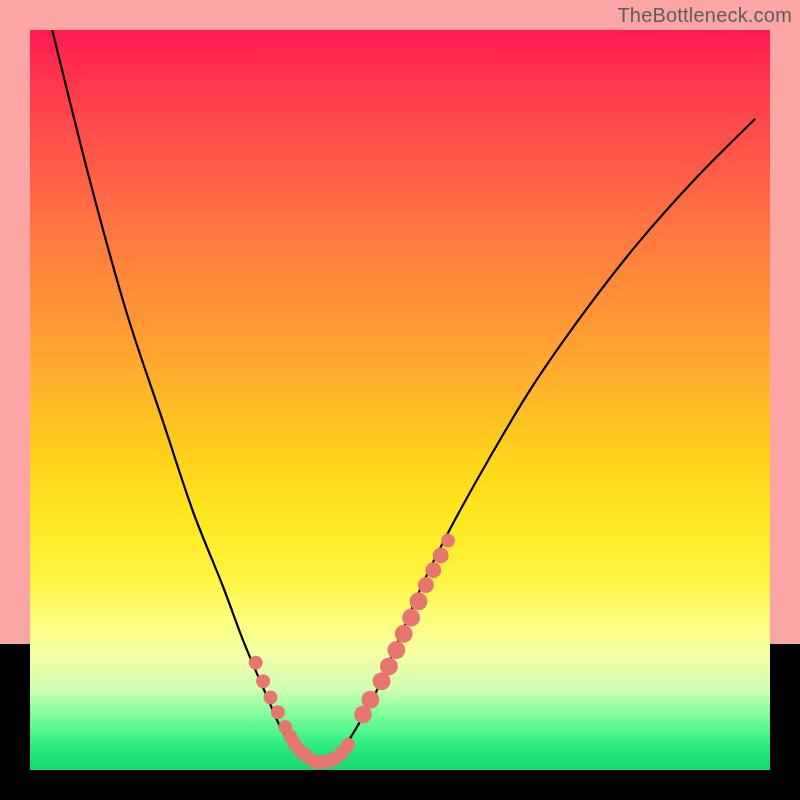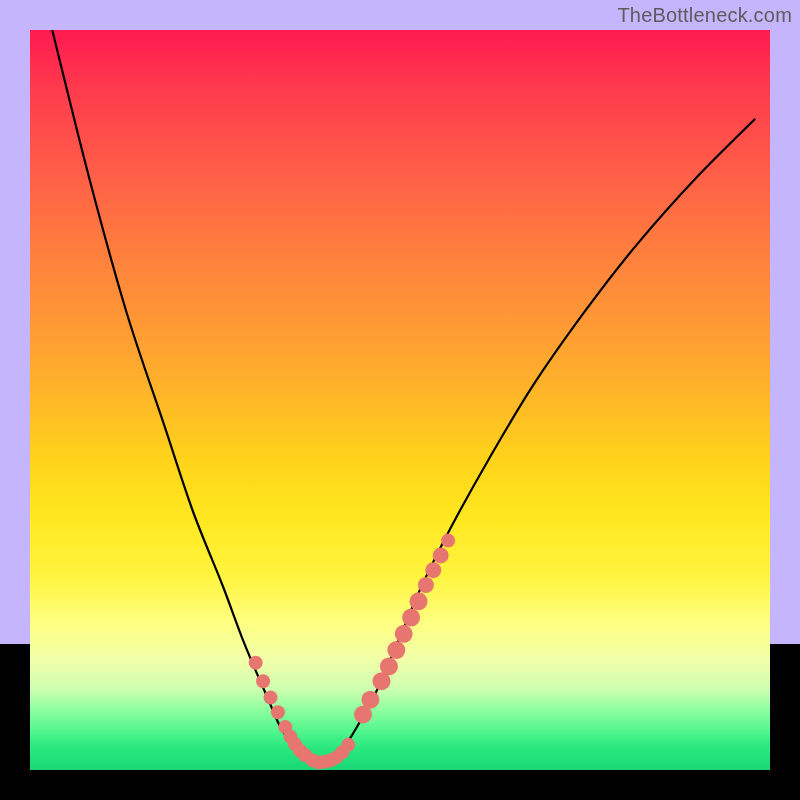--- a/index.html
+++ b/index.html
@@ -10,21 +10,21 @@
     overflow: hidden;
     background: #000;
     font-family: Arial, Helvetica, sans-serif;
   }
   .frame {
     position: absolute;
     left: 0;
     top: 0;
     width: 800px;
     height: 644px;
-    background: #c4b5fd;
+    background: #fca5a5;
   }
   .plot {
     position: absolute;
     left: 30px;
     top: 30px;
     width: 740px;
     height: 740px;
     background: linear-gradient(
       to bottom,
       #ff1a50 0%,

